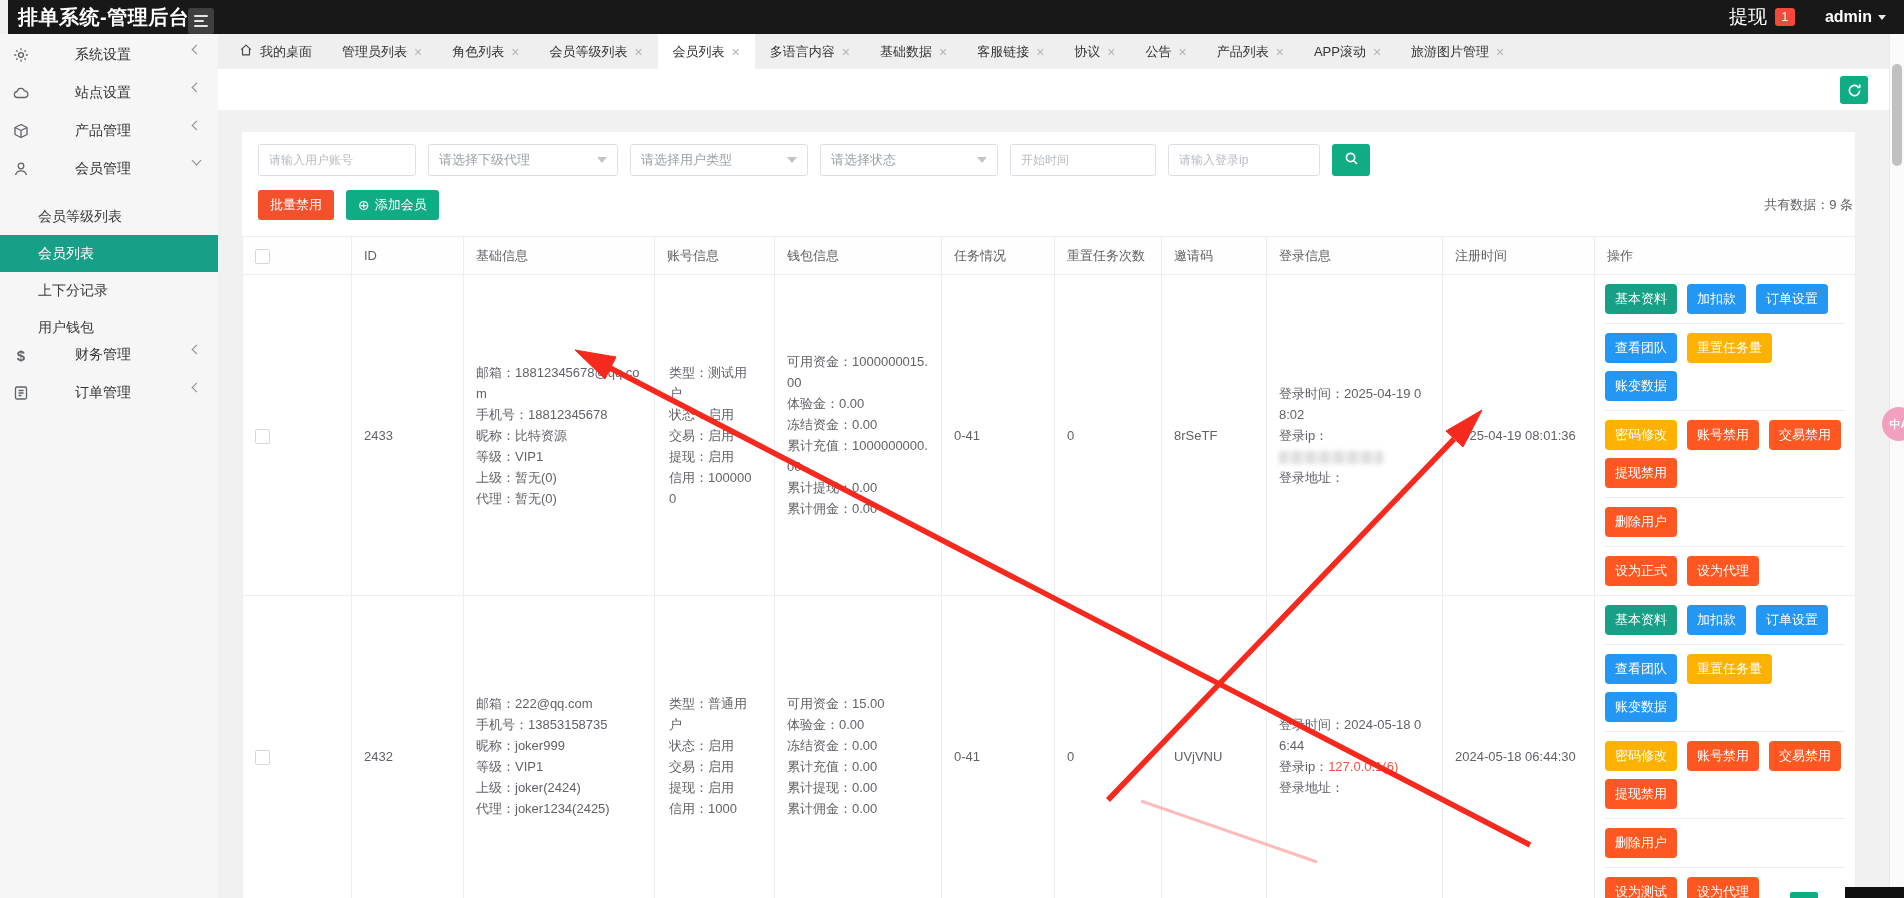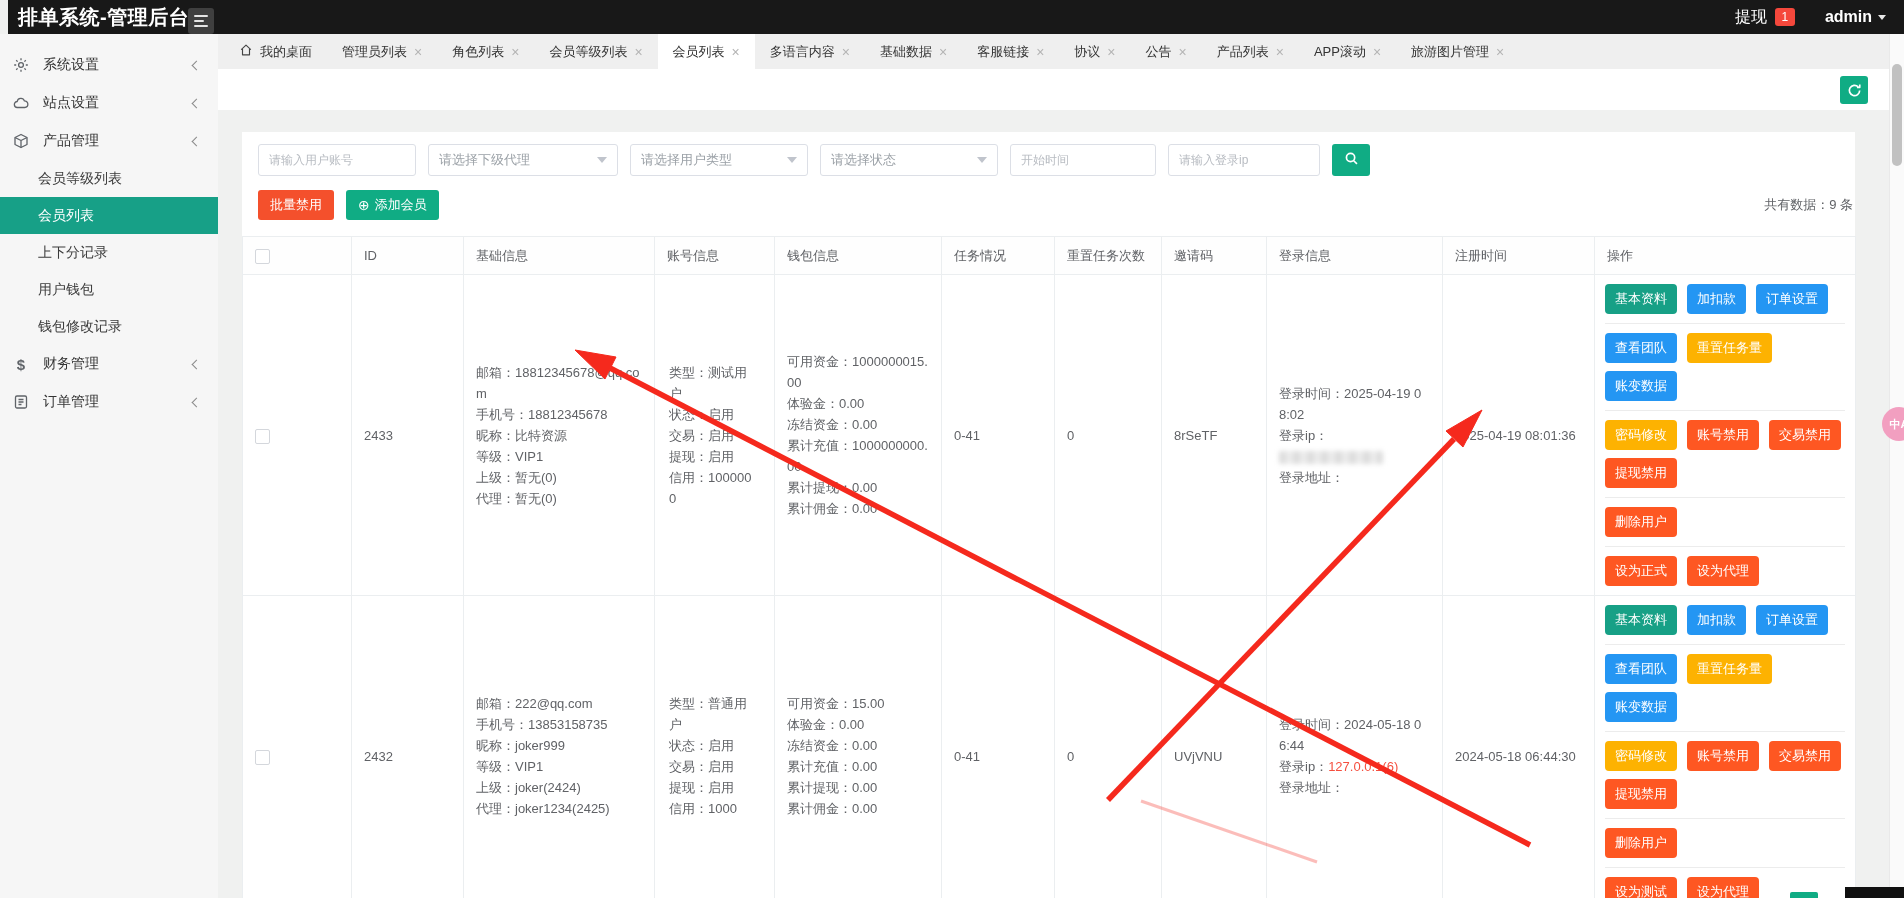--- a/index.html
+++ b/index.html
@@ -6,28 +6,28 @@
   html,body { width:1904px; height:898px; overflow:hidden; }
   body { font-family:"Liberation Sans","DejaVu Sans",sans-serif; background:#f0f1f0; position:relative; color:#606266; }
 
   
   .topbar { position:absolute; left:8px; top:0; width:1904px; height:34px; background:#181818; display:flex; align-items:center; z-index:30; }
   .brand { width:218px; color:#fff; font-size:20px; font-weight:bold; padding-left:10px; letter-spacing:.5px; position:relative; white-space:nowrap; }
   .hamburger { position:absolute; left:180px; top:4px; width:26px; height:26px; background:#3f3f3f; border-radius:3px; display:flex; flex-direction:column; justify-content:center; gap:3px; padding-left:6px; cursor:pointer; }
   .hamburger i { display:block; height:2px; background:#e5e5e5; border-radius:1px; }
   .hamburger i:nth-child(1){ width:14px; } .hamburger i:nth-child(2){ width:10px; } .hamburger i:nth-child(3){ width:14px; }
   .topbar .spacer { flex:1; }
-  .withdraw { color:#fff; font-size:16px; margin-right:8px; cursor:pointer; }
+  .withdraw { color:#fff; font-size:19px; margin-right:8px; cursor:pointer; }
   .badge { background:#f5483c; color:#fff; font-size:12px; min-width:20px; height:18px; line-height:18px; text-align:center; border-radius:3px; margin-right:30px; padding:0 3px; }
   .user { color:#fff; font-size:16px; font-weight:bold; display:flex; align-items:center; gap:6px; margin-right:26px; cursor:pointer; }
   .caret-down-w { width:0; height:0; border:4px solid transparent; border-top:5px solid #e8e8e8; margin-top:4px; }
 
   
   .sidebar { position:absolute; left:0; top:34px; width:218px; height:864px; background:#f6f6f6; padding-top:12px; z-index:20; }
-  .snav-item { height:38px; display:flex; align-items:center; padding:0 18px 0 12px; font-size:14px; color:#333; cursor:pointer; }
+  .snav-item { height:38px; display:flex; align-items:flex-start; padding:0 18px 0 12px; font-size:14px; color:#333; cursor:pointer;gap:32px; }
   .snav-item .icon { width:18px; height:18px; display:inline-flex; align-items:center; justify-content:center; color:#5f6368; }
   .snav-item .icon svg { width:16px; height:16px; }
   .snav-item .lbl { margin-left:13px; }
   .chev { margin-left:auto; width:7px; height:7px; border:solid #8a8a8a; border-width:0 1.5px 1.5px 0; display:inline-block; }
   .chev.left { transform:rotate(135deg); }
   .chev.down { transform:rotate(45deg); margin-top:-3px; }
   .sub-item { height:37px; line-height:37px; padding-left:38px; font-size:14px; color:#3a3a3a; cursor:pointer; }
   .sub-item.active { background:#17a087; color:#fff; }
   .dollar-ic { font-size:15px; color:#5f6368; font-weight:bold; }
 
@@ -130,25 +130,34 @@
     <div class="snav-item">
       <span class="icon">
         <svg viewBox="0 0 16 16" fill="none" stroke="currentColor" stroke-width="1.3" stroke-linejoin="round">
           <path d="M8 1.5l6 3v7l-6 3-6-3v-7z"></path>
           <path d="M2 4.5l6 3 6-3M8 7.5v7"></path>
         </svg>
       </span>
       <span class="lbl">产品管理</span>
       <span class="chev left"></span>
     </div>
+    <div class="snav-item">
+      <span class="icon">
+        <svg viewBox="0 0 16 16" fill="none" stroke="currentColor" stroke-width="1.3">
+          <circle cx="8" cy="5" r="2.8"></circle>
+          <path d="M2.5 14c.7-2.8 2.9-4.2 5.5-4.2s4.8 1.4 5.5 4.2"></path>
+        </svg>
+      </span>
+      <span class="lbl">会员管理</span>
+      <span class="chev down"></span>
+    </div>
     <div class="sub-item">会员等级列表</div>
     <div class="sub-item active">会员列表</div>
     <div class="sub-item">上下分记录</div>
     <div class="sub-item">用户钱包</div>
-    <div class="sub-item">钱包修改记录</div>
     <div class="snav-item">
       <span class="icon">
         <span class="dollar-ic">$</span>
       </span>
       <span class="lbl">财务管理</span>
       <span class="chev left"></span>
     </div>
     <div class="snav-item">
       <span class="icon">
         <svg viewBox="0 0 16 16" fill="none" stroke="currentColor" stroke-width="1.3">

